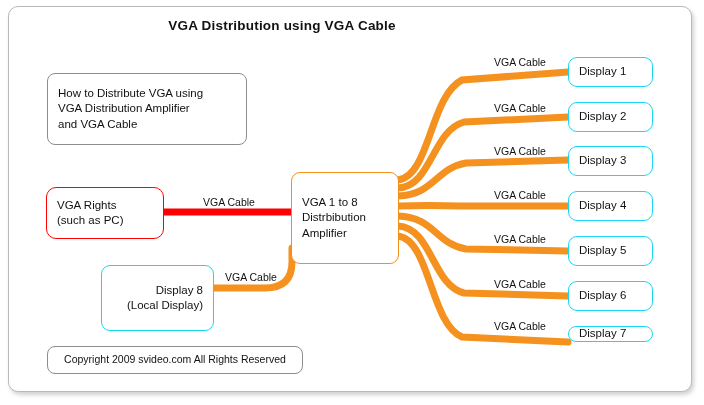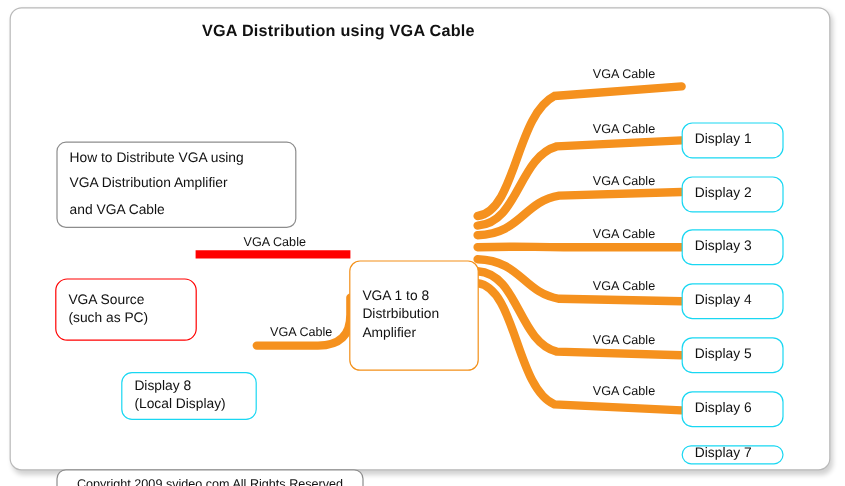--- a/index.html
+++ b/index.html
@@ -48,21 +48,20 @@
   .box {
     position: absolute;
     box-sizing: border-box;
     display: flex;
     flex-direction: column;
     justify-content: center;
     background: #ffffff;
     font-size: 11.5px;
     color: #111111;
     line-height: 1.32;
-    margin-top: 45px;
   }
   .box .ln { display: block; white-space: pre; }
 
   .box-gray {
     border: 1.4px solid #8d8d8d;
     border-radius: 8px;
     padding: 6px 10px;
   }
   .box-red {
     border: 1.8px solid #ff0000;
@@ -111,28 +110,28 @@
 
     <path d="M398,180 C430,176 430,96 462,80 L568,72" fill="none" stroke="#f5911e" stroke-width="7" stroke-linecap="round"></path>
     <path d="M398,188 C432,186 432,131 464,122 L568,117" fill="none" stroke="#f5911e" stroke-width="7" stroke-linecap="round"></path>
     <path d="M398,196 C434,195 436,168 466,163 L568,160" fill="none" stroke="#f5911e" stroke-width="7" stroke-linecap="round"></path>
     <path d="M398,206 C438,205 440,206 470,206 L568,206" fill="none" stroke="#f5911e" stroke-width="7" stroke-linecap="round"></path>
     <path d="M398,216 C434,217 436,244 466,249 L568,251" fill="none" stroke="#f5911e" stroke-width="7" stroke-linecap="round"></path>
     <path d="M398,226 C432,228 432,285 464,293 L568,296" fill="none" stroke="#f5911e" stroke-width="7" stroke-linecap="round"></path>
     <path d="M398,236 C430,240 430,323 462,337 L568,342" fill="none" stroke="#f5911e" stroke-width="7" stroke-linecap="round"></path>
   </svg>
 
-  <div class="box box-gray" style="left:47px; top:73px; width:200px; height:72px;justify-content:space-between;">
+  <div class="box box-gray" style="left:47px; top:73px; width:200px; height:72px;">
     <span class="ln">How to Distribute VGA using</span>
     <span class="ln">VGA Distribution Amplifier</span>
     <span class="ln">and VGA Cable</span>
   </div>
 
   <div class="box box-red" style="left:46px; top:187px; width:118px; height:52px;">
-    <span class="ln">VGA Source</span>
+    <span class="ln">VGA Rights</span>
     <span class="ln">(such as PC)</span>
   </div>
 
   <div class="box box-orange" style="left:291px; top:172px; width:108px; height:92px;">
     <span class="ln">VGA 1 to 8</span>
     <span class="ln">Distrbibution</span>
     <span class="ln">Amplifier</span>
   </div>
 
   <div class="box box-cyan display" style="left:568px; top:57px; width:85px; height:30px;">
@@ -150,21 +149,21 @@
   <div class="box box-cyan display" style="left:568px; top:236px; width:85px; height:30px;">
     <span class="ln">Display 5</span>
   </div>
   <div class="box box-cyan display" style="left:568px; top:281px; width:85px; height:30px;">
     <span class="ln">Display 6</span>
   </div>
   <div class="box box-cyan display" style="left:568px; top:326px; width:85px; height:16px;">
     <span class="ln">Display 7</span>
   </div>
 
-  <div class="box box-cyan" style="left:101px; top:265px; width:113px; height:40px;">
+  <div class="box box-cyan" style="left:101px; top:265px; width:113px; height:66px;text-align:right;">
     <span class="ln">Display 8</span>
     <span class="ln">(Local Display)</span>
   </div>
 
   <div class="cable-label" style="left:203px; top:196px;">VGA Cable</div>
   <div class="cable-label" style="left:225px; top:271px;">VGA Cable</div>
 
   <div class="cable-label" style="left:494px; top:56px;">VGA Cable</div>
   <div class="cable-label" style="left:494px; top:102px;">VGA Cable</div>
   <div class="cable-label" style="left:494px; top:145px;">VGA Cable</div>

